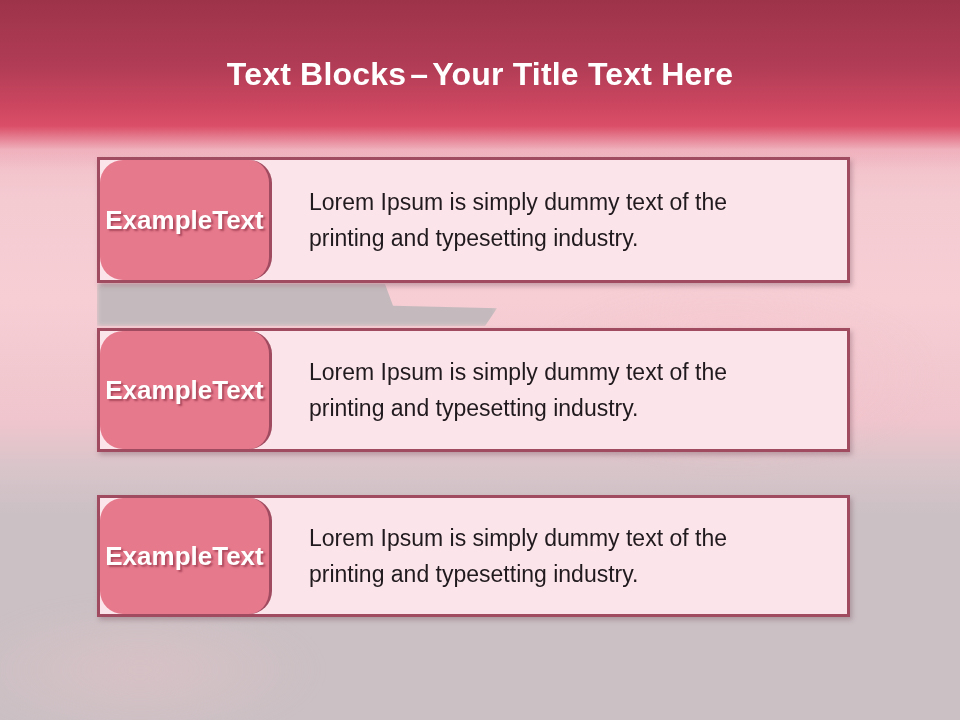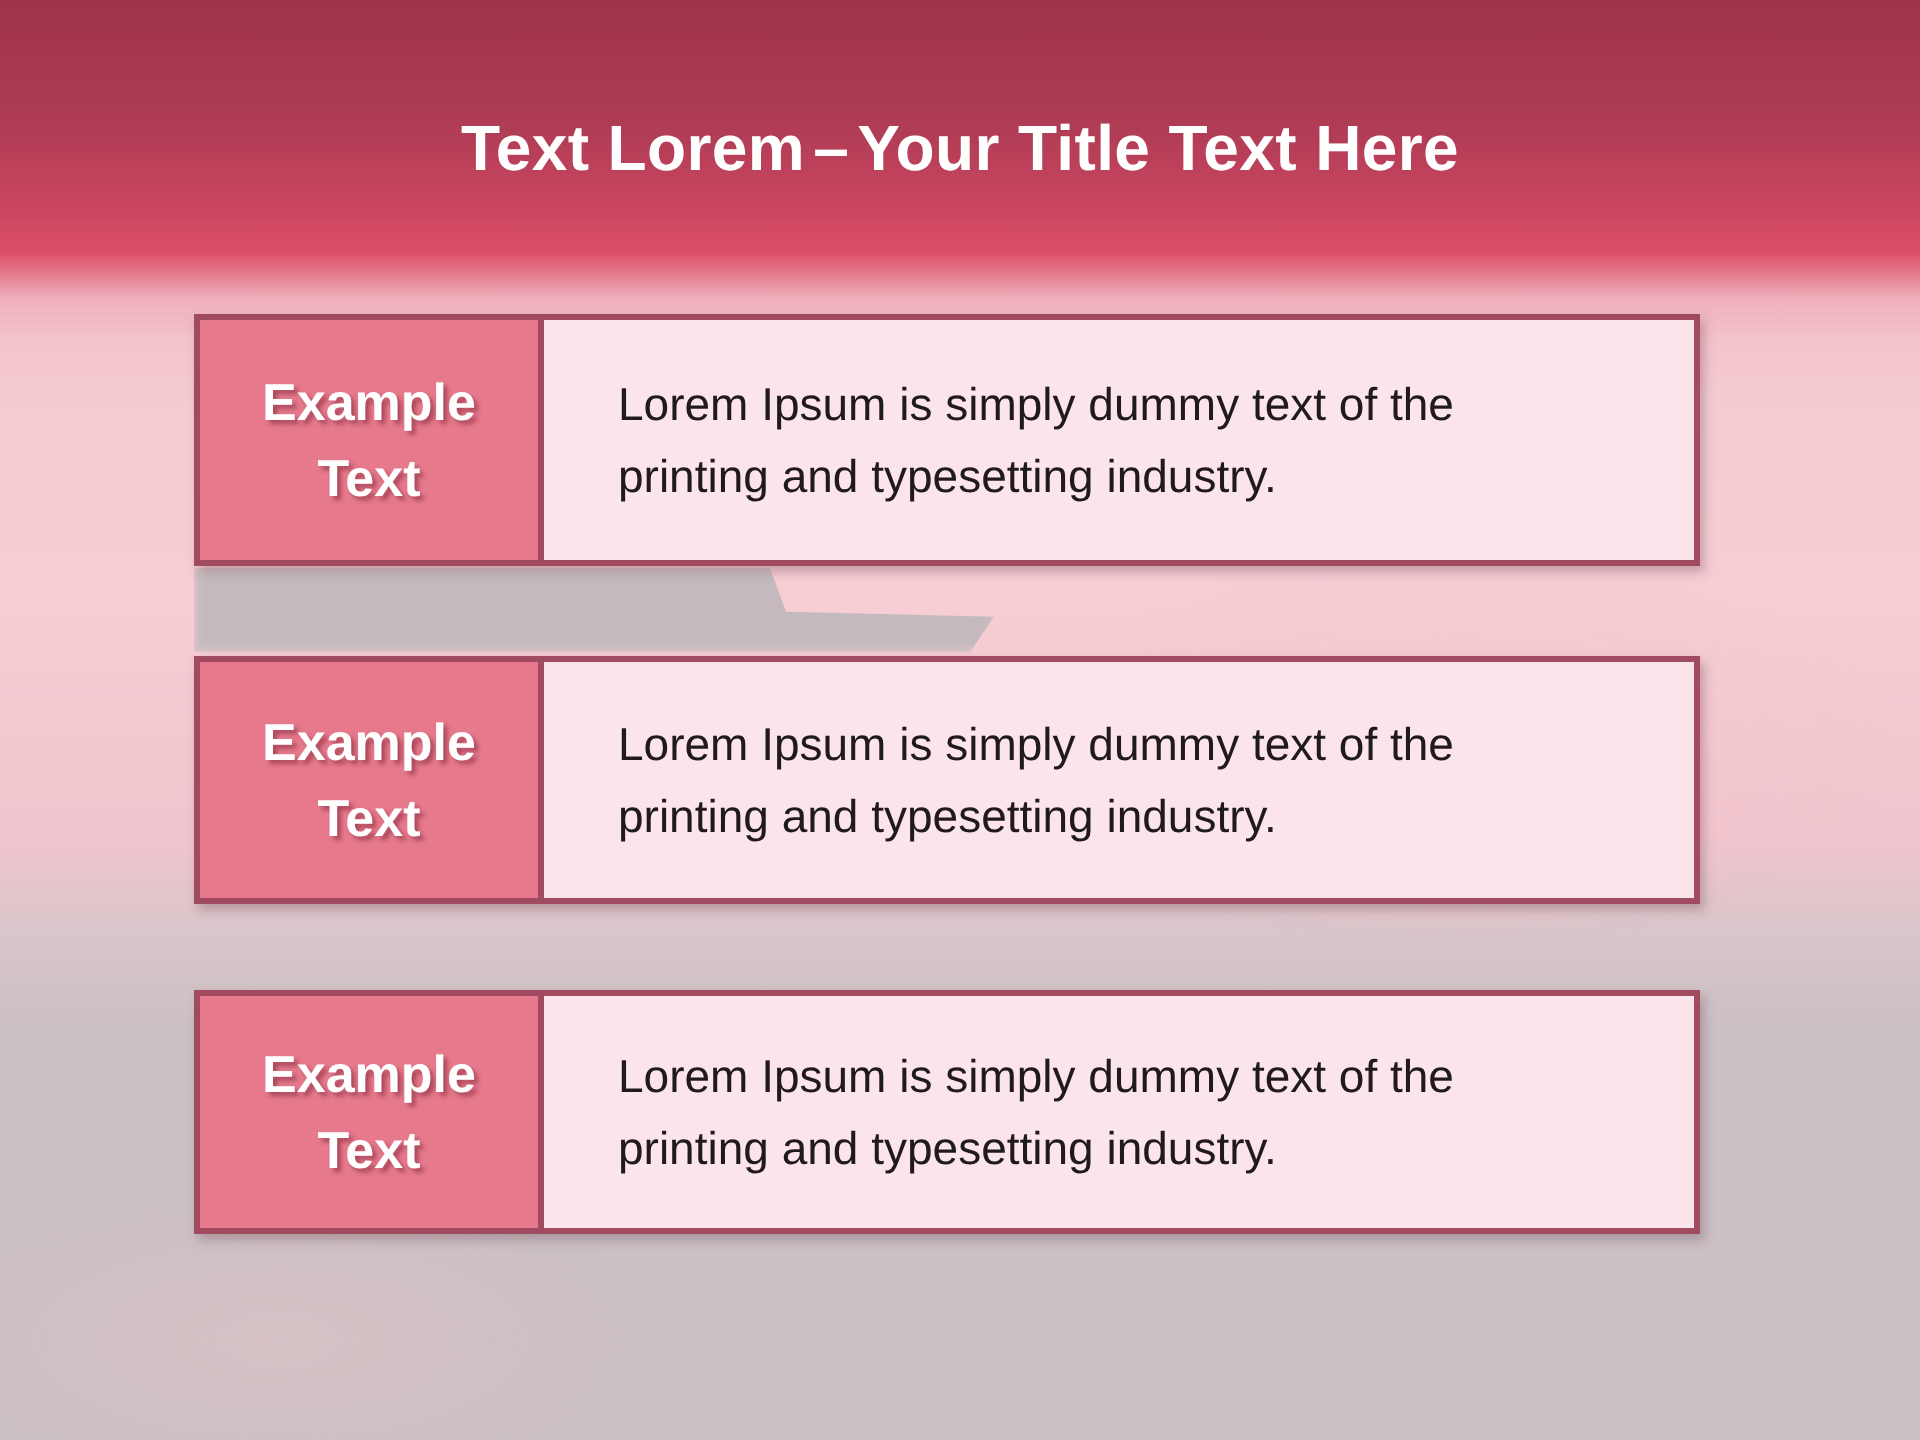--- a/index.html
+++ b/index.html
@@ -59,24 +59,25 @@
     position:absolute;left:97px;width:753px;box-sizing:border-box;
     border:3px solid var(--block-border,#a04b60);
     background:var(--content-fill,#fce5ea);
     display:flex;
     box-shadow:2px 3px 5px rgba(110,70,82,.35);
   }
   .block .label{
     width:172px;box-sizing:border-box;flex:0 0 172px;
     border-right:3px solid var(--block-border,#a04b60);
     background:var(--label-fill,#e6798c);
-    display:flex;flex-direction:column;justify-content:center;align-items:center;
+    display:flex;flex-direction:row;justify-content:center;align-items:center;
     color:var(--label-text-color,#ffffff);
     font-weight:bold;font-size:26px;line-height:38px;
     text-shadow:2px 2px 2px rgba(125,35,55,.55);
+    border-radius:23px;
   }
   .block .body{
     flex:1;display:flex;align-items:center;
     padding-left:37px;padding-right:4px;
     color:var(--body-text-color,#201a1e);
     font-size:23px;line-height:36px;
   }
   .b1{top:157px;height:126px;}
   .b2{top:328px;height:124px;}
   .b3{top:495px;height:122px;}
@@ -85,21 +86,21 @@
 <body>
 
 <div class="slide">
 
   <div class="header-band"></div>
   <div class="gray-band"></div>
   <div class="soft-blob-1"></div>
   <div class="soft-blob-2"></div>
 
   <div class="title">
-    <span class="tb">Text Lorem</span><span class="tsep">–</span><span class="tr">Your Title Text Here</span>
+    <span class="tb">Text Blocks</span><span class="tsep">–</span><span class="tr">Your Title Text Here</span>
   </div>
 
   <div class="block b1">
     <div class="label">
       <span>Example</span>
       <span>Text</span>
     </div>
     <div class="body">
       <div>
         <div>Lorem Ipsum is simply dummy text of the</div>

